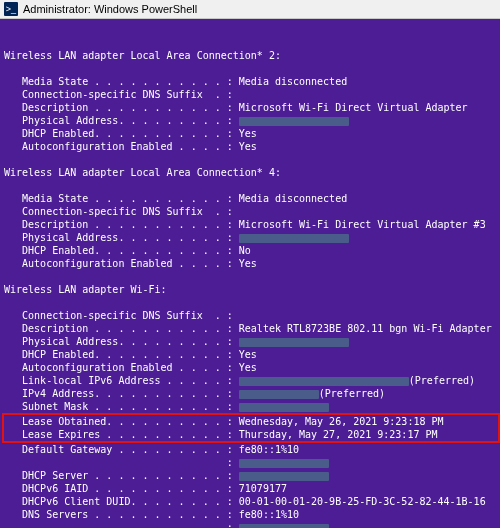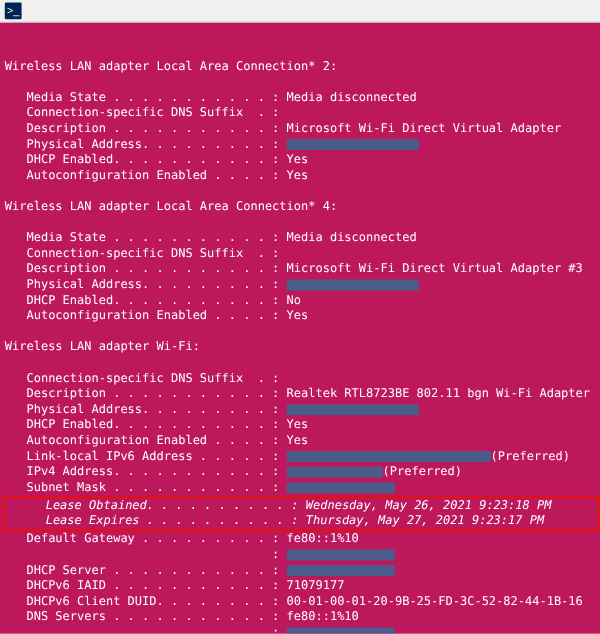--- a/index.html
+++ b/index.html
@@ -21,21 +21,21 @@
     font-size:11px;color:#000;
   }
   .ps-icon{
     width:14px;height:14px;
     background:#012456;
     display:inline-flex;align-items:center;justify-content:center;
     margin-right:5px;
     font-size:9px;color:#fff;border-radius:1px;
   }
   .term{
-    background:#be185d;
+    background:#4c1d95;
     color:#ffffff;
     width:500px;height:510px;
     padding:4px 0 0 4px;
     box-sizing:border-box;
     white-space:pre;
     position:relative;
   }
   .section-title{margin:0;}
   .blank{height:13px;}
   .row{display:flex;align-items:flex-end;}
@@ -45,25 +45,26 @@
   .smudge{
     display:inline-block;vertical-align:middle;
     background:#4a5d8a;height:9px;margin-top:1px;
     border-radius:1px;
   }
   .highlight{
     border:2px solid #e11212;
     margin-left:-2px;
     padding-left:0;
   }
-  .highlight .row{margin-left:16px;font-style:italic;}
+  .highlight .row{margin-left:0;}
 </style>
 </head>
 <body>
 
 <div class="titlebar">
   <span class="ps-icon">&gt;_</span>
+  <span>Administrator: Windows PowerShell</span>
 </div>
 
 <div class="term">
   <div id="content"><div class="section-title">Wireless LAN adapter Local Area Connection* 2:</div><div class="blank"></div><div class="row"><span class="lbl">   Media State . . . . . . . . . . . </span><span class="colon">: </span><span class="val">Media disconnected</span></div><div class="row"><span class="lbl">   Connection-specific DNS Suffix  . </span><span class="colon">: </span><span class="val"></span></div><div class="row"><span class="lbl">   Description . . . . . . . . . . . </span><span class="colon">: </span><span class="val">Microsoft Wi-Fi Direct Virtual Adapter</span></div><div class="row"><span class="lbl">   Physical Address. . . . . . . . . </span><span class="colon">: </span><span class="val"><span class="smudge" style="width: 110px;"></span></span></div><div class="row"><span class="lbl">   DHCP Enabled. . . . . . . . . . . </span><span class="colon">: </span><span class="val">Yes</span></div><div class="row"><span class="lbl">   Autoconfiguration Enabled . . . . </span><span class="colon">: </span><span class="val">Yes</span></div><div class="blank"></div><div class="section-title">Wireless LAN adapter Local Area Connection* 4:</div><div class="blank"></div><div class="row"><span class="lbl">   Media State . . . . . . . . . . . </span><span class="colon">: </span><span class="val">Media disconnected</span></div><div class="row"><span class="lbl">   Connection-specific DNS Suffix  . </span><span class="colon">: </span><span class="val"></span></div><div class="row"><span class="lbl">   Description . . . . . . . . . . . </span><span class="colon">: </span><span class="val">Microsoft Wi-Fi Direct Virtual Adapter #3</span></div><div class="row"><span class="lbl">   Physical Address. . . . . . . . . </span><span class="colon">: </span><span class="val"><span class="smudge" style="width: 110px;"></span></span></div><div class="row"><span class="lbl">   DHCP Enabled. . . . . . . . . . . </span><span class="colon">: </span><span class="val">No</span></div><div class="row"><span class="lbl">   Autoconfiguration Enabled . . . . </span><span class="colon">: </span><span class="val">Yes</span></div><div class="blank"></div><div class="section-title">Wireless LAN adapter Wi-Fi:</div><div class="blank"></div><div class="row"><span class="lbl">   Connection-specific DNS Suffix  . </span><span class="colon">: </span><span class="val"></span></div><div class="row"><span class="lbl">   Description . . . . . . . . . . . </span><span class="colon">: </span><span class="val">Realtek RTL8723BE 802.11 bgn Wi-Fi Adapter</span></div><div class="row"><span class="lbl">   Physical Address. . . . . . . . . </span><span class="colon">: </span><span class="val"><span class="smudge" style="width: 110px;"></span></span></div><div class="row"><span class="lbl">   DHCP Enabled. . . . . . . . . . . </span><span class="colon">: </span><span class="val">Yes</span></div><div class="row"><span class="lbl">   Autoconfiguration Enabled . . . . </span><span class="colon">: </span><span class="val">Yes</span></div><div class="row"><span class="lbl">   Link-local IPv6 Address . . . . . </span><span class="colon">: </span><span class="val"><span class="smudge" style="width: 170px;"></span><span>(Preferred)</span></span></div><div class="row"><span class="lbl">   IPv4 Address. . . . . . . . . . . </span><span class="colon">: </span><span class="val"><span class="smudge" style="width: 80px;"></span><span>(Preferred)</span></span></div><div class="row"><span class="lbl">   Subnet Mask . . . . . . . . . . . </span><span class="colon">: </span><span class="val"><span class="smudge" style="width: 90px;"></span></span></div><div class="highlight"><div class="row"><span class="lbl">   Lease Obtained. . . . . . . . . . </span><span class="colon">: </span><span class="val">Wednesday, May 26, 2021 9:23:18 PM</span></div><div class="row"><span class="lbl">   Lease Expires . . . . . . . . . . </span><span class="colon">: </span><span class="val">Thursday, May 27, 2021 9:23:17 PM</span></div></div><div class="row"><span class="lbl">   Default Gateway . . . . . . . . . </span><span class="colon">: </span><span class="val">fe80::1%10</span></div><div class="row"><span class="lbl">                                     </span><span class="colon">: </span><span class="val"><span class="smudge" style="width: 90px;"></span></span></div><div class="row"><span class="lbl">   DHCP Server . . . . . . . . . . . </span><span class="colon">: </span><span class="val"><span class="smudge" style="width: 90px;"></span></span></div><div class="row"><span class="lbl">   DHCPv6 IAID . . . . . . . . . . . </span><span class="colon">: </span><span class="val">71079177</span></div><div class="row"><span class="lbl">   DHCPv6 Client DUID. . . . . . . . </span><span class="colon">: </span><span class="val">00-01-00-01-20-9B-25-FD-3C-52-82-44-1B-16</span></div><div class="row"><span class="lbl">   DNS Servers . . . . . . . . . . . </span><span class="colon">: </span><span class="val">fe80::1%10</span></div><div class="row"><span class="lbl">                                     </span><span class="colon">: </span><span class="val"><span class="smudge" style="width: 90px;"></span></span></div></div>
   
 </div>
 
 </body></html>

